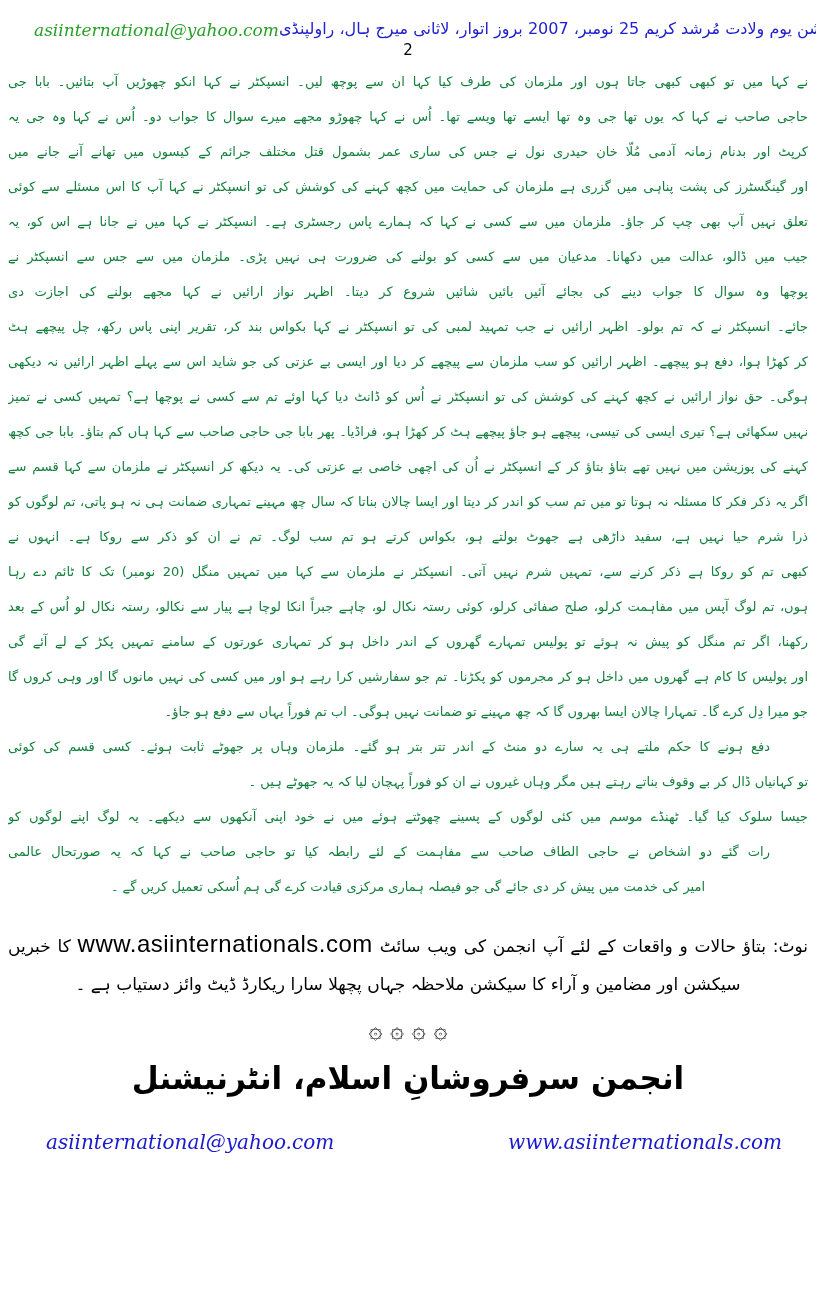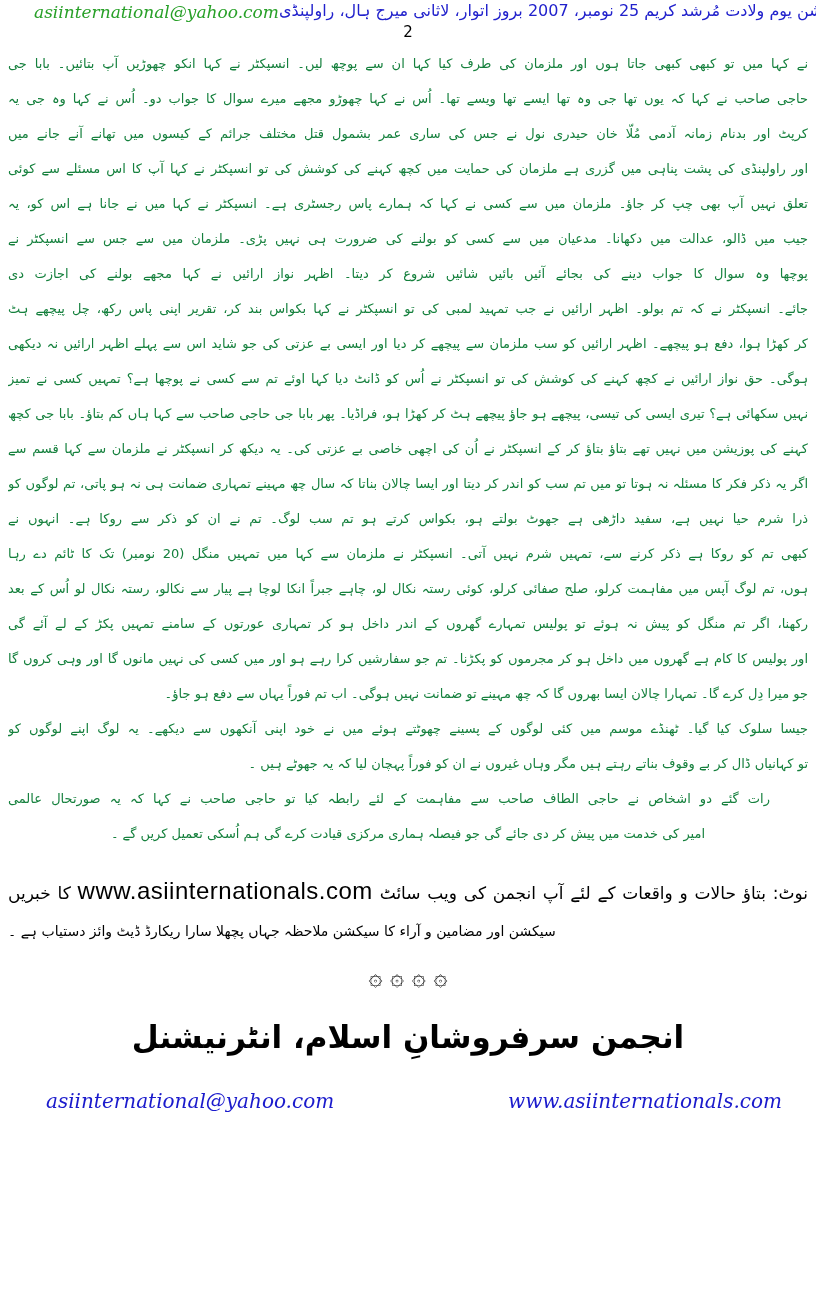--- a/index.html
+++ b/index.html
@@ -1,20 +1,20 @@
 <!DOCTYPE html>
 <html lang="ur"><head>
 <meta charset="utf-8">
 <style>
   html,body { margin:0; padding:0; background:#ffffff; }
   .page {
     width:816px; height:1296px; box-sizing:border-box;
     background:#ffffff; color:#000;
     font-family:"DejaVu Sans", sans-serif;
-    padding:0 8px 0 8px; overflow:hidden; position:relative;
+    padding:18px 8px 0 8px; overflow:hidden; position:relative;
   }
   
   .top-header { display:flex; justify-content:space-between; align-items:flex-start; }
   .header-email {
     font-family:"DejaVu Serif", serif; font-style:italic;
     color:#28a028; font-size:17px; margin-left:26px; margin-top:2px;
     text-decoration:none;
   }
   .header-event {
     direction:rtl; color:#2121cc; font-size:16px; line-height:22px;
@@ -38,27 +38,27 @@
     direction:rtl; text-align:justify; text-align-last:justify;
     font-size:17px; line-height:40px; height:40px; overflow:hidden;
   }
   .note-url {
     direction:ltr; unicode-bidi:embed;
     font-family:"Liberation Sans", sans-serif;
     font-size:24px; color:#000; letter-spacing:0.5px;
     text-decoration:none;
   }
   .note-line2 {
-    direction:rtl; text-align:left; font-size:14px; line-height:40px; height:40px; overflow:hidden;
+    direction:rtl; text-align:center; font-size:17px; line-height:40px; height:40px; overflow:hidden;
   }
   
   .stars-row { text-align:center; font-size:24px; letter-spacing:10px; margin-top:12px; color:#000; }
   .page-title {
     direction:rtl; text-align:center; font-weight:bold;
-    font-size:31px; margin-top:28px; color:#000;
+    font-size:31px; margin-top:16px; color:#000;
     font-family:"DejaVu Sans", sans-serif;
   }
   
   .footer-row {
     display:flex; justify-content:space-between; align-items:center;
     margin-top:34px; padding:0 26px 0 38px;
   }
   .footer-link {
     font-family:"DejaVu Serif", serif; font-style:italic;
     color:#1a1acc; font-size:20px; text-decoration:none;
@@ -74,38 +74,39 @@
     <div class="header-event">جشن یوم ولادت مُرشد کریم 25 نومبر، 2007 بروز اتوار، لاثانی میرج ہال، راولپنڈی</div>
   </div>
 
   <div class="page-num">2</div>
 
   <div class="body-text">
 
   <div class="line">نے کہا میں تو کبھی کبھی جاتا ہوں اور ملزمان کی طرف کیا کہا ان سے پوچھ لیں۔ انسپکٹر نے کہا انکو چھوڑیں آپ بتائیں۔ بابا جی</div>
       <div class="line">حاجی صاحب نے کہا کہ یوں تھا جی وہ تھا ایسے تھا ویسے تھا۔ اُس نے کہا چھوڑو مجھے میرے سوال کا جواب دو۔ اُس نے کہا وہ جی یہ</div>
       <div class="line">کرپٹ اور بدنام زمانہ آدمی مُلّا خان حیدری نول نے جس کی ساری عمر بشمول قتل مختلف جرائم کے کیسوں میں تھانے آنے جانے میں</div>
-      <div class="line">اور راولپنڈی کی پشت پناہی میں گزری ہے ملزمان کی حمایت میں کچھ کہنے کی کوشش کی تو انسپکٹر نے کہا آپ کا اس مسئلے سے کوئی</div>
+      <div class="line">اور گینگسٹرز کی پشت پناہی میں گزری ہے ملزمان کی حمایت میں کچھ کہنے کی کوشش کی تو انسپکٹر نے کہا آپ کا اس مسئلے سے کوئی</div>
       <div class="line">تعلق نہیں آپ بھی چپ کر جاؤ۔ ملزمان میں سے کسی نے کہا کہ ہمارے پاس رجسٹری ہے۔ انسپکٹر نے کہا میں نے جانا ہے اس کو، یہ</div>
       <div class="line">جیب میں ڈالو، عدالت میں دکھانا۔ مدعیان میں سے کسی کو بولنے کی ضرورت ہی نہیں پڑی۔ ملزمان میں سے جس سے انسپکٹر نے</div>
       <div class="line">پوچھا وہ سوال کا جواب دینے کی بجائے آئیں بائیں شائیں شروع کر دیتا۔ اظہر نواز ارائیں نے کہا مجھے بولنے کی اجازت دی</div>
       <div class="line">جائے۔ انسپکٹر نے کہ تم بولو۔ اظہر ارائیں نے جب تمہید لمبی کی تو انسپکٹر نے کہا بکواس بند کر، تقریر اپنی پاس رکھ، چل پیچھے ہٹ</div>
       <div class="line">کر کھڑا ہوا، دفع ہو پیچھے۔ اظہر ارائیں کو سب ملزمان سے پیچھے کر دیا اور ایسی بے عزتی کی جو شاید اس سے پہلے اظہر ارائیں نہ دیکھی</div>
       <div class="line">ہوگی۔ حق نواز ارائیں نے کچھ کہنے کی کوشش کی تو انسپکٹر نے اُس کو ڈانٹ دیا کہا اوئے تم سے کسی نے پوچھا ہے؟ تمہیں کسی نے تمیز</div>
       <div class="line">نہیں سکھائی ہے؟ تیری ایسی کی تیسی، پیچھے ہو جاؤ پیچھے ہٹ کر کھڑا ہو، فراڈیا۔ پھر بابا جی حاجی صاحب سے کہا ہاں کم بتاؤ۔ بابا جی کچھ</div>
       <div class="line">کہنے کی پوزیشن میں نہیں تھے بتاؤ بتاؤ کر کے انسپکٹر نے اُن کی اچھی خاصی بے عزتی کی۔ یہ دیکھ کر انسپکٹر نے ملزمان سے کہا قسم سے</div>
       <div class="line">اگر یہ ذکر فکر کا مسئلہ نہ ہوتا تو میں تم سب کو اندر کر دیتا اور ایسا چالان بناتا کہ سال چھ مہینے تمہاری ضمانت ہی نہ ہو پاتی، تم لوگوں کو</div>
       <div class="line">ذرا شرم حیا نہیں ہے، سفید داڑھی ہے جھوٹ بولتے ہو، بکواس کرتے ہو تم سب لوگ۔ تم نے ان کو ذکر سے روکا ہے۔ انہوں نے</div>
       <div class="line">کبھی تم کو روکا ہے ذکر کرنے سے، تمہیں شرم نہیں آتی۔ انسپکٹر نے ملزمان سے کہا میں تمہیں منگل (20 نومبر) تک کا ٹائم دے رہا</div>
       <div class="line">ہوں، تم لوگ آپس میں مفاہمت کرلو، صلح صفائی کرلو، کوئی رستہ نکال لو، چاہے جبراً انکا لوچا ہے پیار سے نکالو، رستہ نکال لو اُس کے بعد</div>
       <div class="line">رکھنا، اگر تم منگل کو پیش نہ ہوئے تو پولیس تمہارے گھروں کے اندر داخل ہو کر تمہاری عورتوں کے سامنے تمہیں پکڑ کے لے آئے گی</div>
       <div class="line">اور پولیس کا کام ہے گھروں میں داخل ہو کر مجرموں کو پکڑنا۔ تم جو سفارشیں کرا رہے ہو اور میں کسی کی نہیں مانوں گا اور وہی کروں گا</div>
       <div class="line last-right">جو میرا دِل کرے گا۔ تمہارا چالان ایسا بھروں گا کہ چھ مہینے تو ضمانت نہیں ہوگی۔ اب تم فوراً یہاں سے دفع ہو جاؤ۔</div>
+      <div class="line indent">دفع ہونے کا حکم ملتے ہی یہ سارے دو منٹ کے اندر تتر بتر ہو گئے۔ ملزمان وہاں پر جھوٹے ثابت ہوئے۔ کسی قسم کی کوئی</div>
+      <div class="line last-right">تو کہانیاں ڈال کر بے وقوف بناتے رہتے ہیں مگر وہاں غیروں نے ان کو فوراً پہچان لیا کہ یہ جھوٹے ہیں ۔</div>
       <div class="line">جیسا سلوک کیا گیا۔ ٹھنڈے موسم میں کئی لوگوں کے پسینے چھوٹتے ہوئے میں نے خود اپنی آنکھوں سے دیکھے۔ یہ لوگ اپنے لوگوں کو</div>
-      <div class="line last-right">تو کہانیاں ڈال کر بے وقوف بناتے رہتے ہیں مگر وہاں غیروں نے ان کو فوراً پہچان لیا کہ یہ جھوٹے ہیں ۔</div>
       <div class="line indent">رات گئے دو اشخاص نے حاجی الطاف صاحب سے مفاہمت کے لئے رابطہ کیا تو حاجی صاحب نے کہا کہ یہ صورتحال عالمی</div>
       <div class="line last-center">امیر کی خدمت میں پیش کر دی جائے گی جو فیصلہ ہماری مرکزی قیادت کرے گی ہم اُسکی تعمیل کریں گے ۔</div>
     </div>
 
   <div class="note-block">
     <div class="note-line1"><span>نوٹ: بتاؤ حالات و واقعات کے لئے آپ انجمن کی ویب سائٹ</span> <a class="note-url">www.asiinternationals.com</a> <span>کا خبریں</span></div>
     <div class="note-line2">سیکشن اور مضامین و آراء کا سیکشن ملاحظہ جہاں پچھلا سارا ریکارڈ ڈیٹ وائز دستیاب ہے ۔</div>
   </div>
 
   <div class="stars-row">۞ ۞ ۞ ۞</div>

